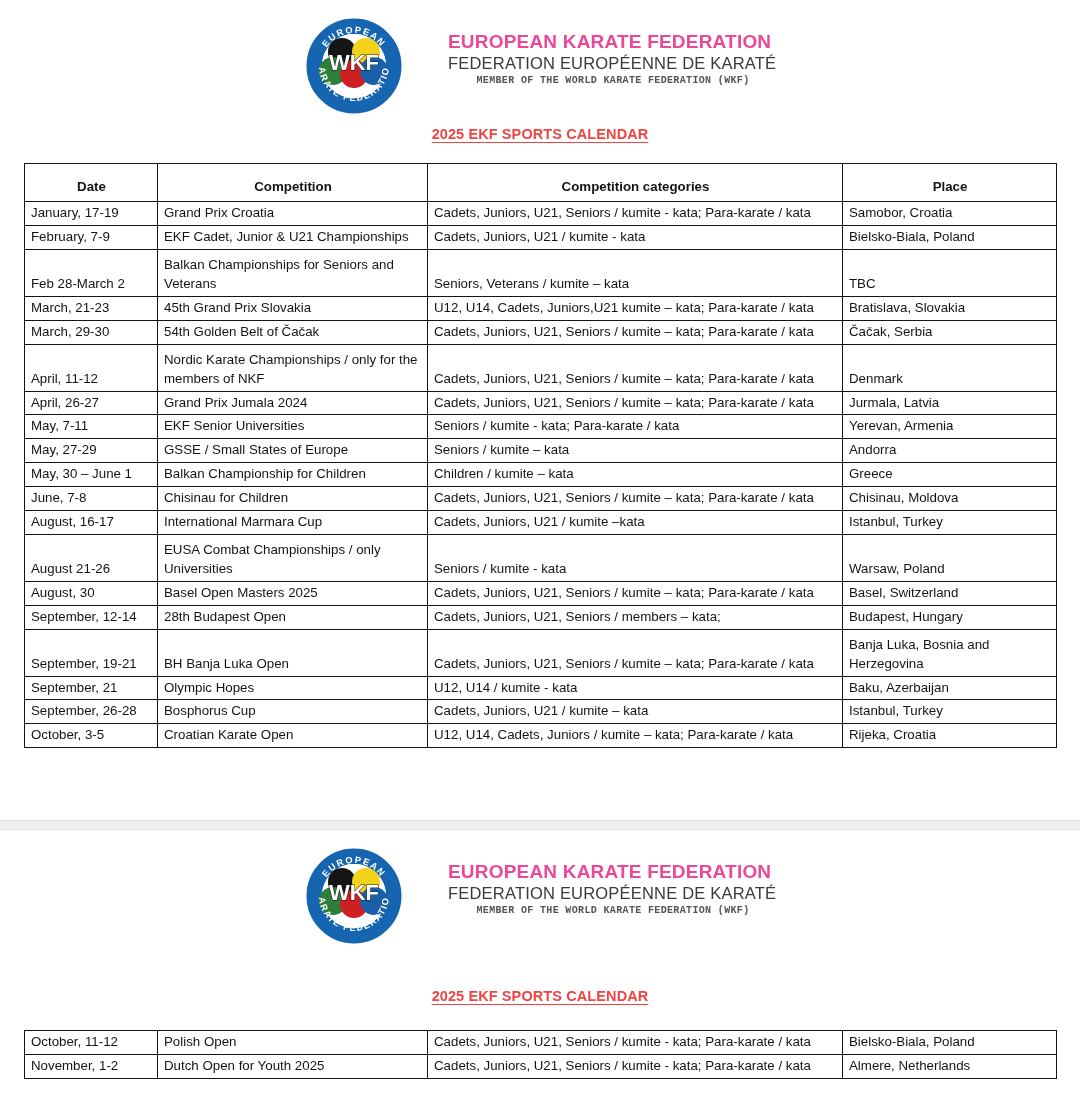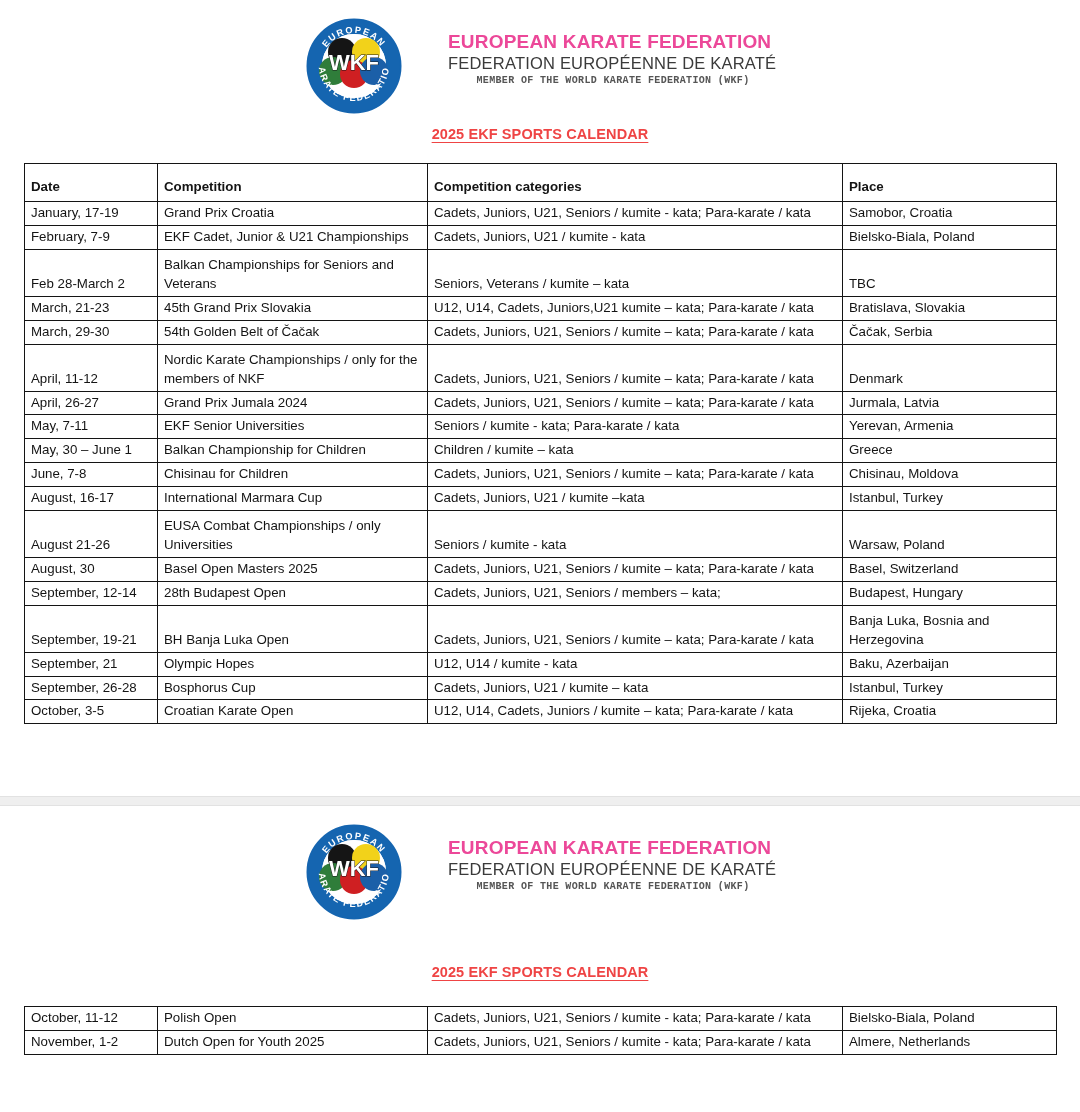--- a/index.html
+++ b/index.html
@@ -97,21 +97,21 @@
   }
   table.cal td, table.cal th {
     border: 1px solid #141414;
     padding: 2px 5px 2px 6px;
     vertical-align: bottom;
     line-height: 1.42;
     font-weight: 400;
     text-align: left;
   }
   table.cal thead th {
-    text-align: left;
+    text-align: center;
     font-weight: 700;
     vertical-align: bottom;
     height: 38px;
     padding-bottom: 4px;
     font-size: 13.3px;
   }
   .c-date   { width: 133px; }
   .c-comp   { width: 270px; }
   .c-cat    { width: 415px; }
   .c-place  { width: 214px; }
@@ -225,20 +225,26 @@
               <td>Cadets, Juniors, U21, Seniors / kumite – kata; Para-karate / kata</td>
               <td>Jurmala, Latvia</td>
             </tr>
             <tr class="norm">
               <td>May, 7-11</td>
               <td>EKF Senior Universities</td>
               <td>Seniors / kumite - kata; Para-karate / kata</td>
               <td>Yerevan, Armenia</td>
             </tr>
             <tr class="norm">
+              <td>May, 27-29</td>
+              <td>GSSE / Small States of Europe</td>
+              <td>Seniors / kumite – kata</td>
+              <td>Andorra</td>
+            </tr>
+            <tr class="norm">
               <td>May, 30 – June 1</td>
               <td>Balkan Championship for Children</td>
               <td>Children / kumite – kata</td>
               <td>Greece</td>
             </tr>
             <tr class="norm">
               <td>June, 7-8</td>
               <td>Chisinau for Children</td>
               <td>Cadets, Juniors, U21, Seniors / kumite – kata; Para-karate / kata</td>
               <td>Chisinau, Moldova</td>

